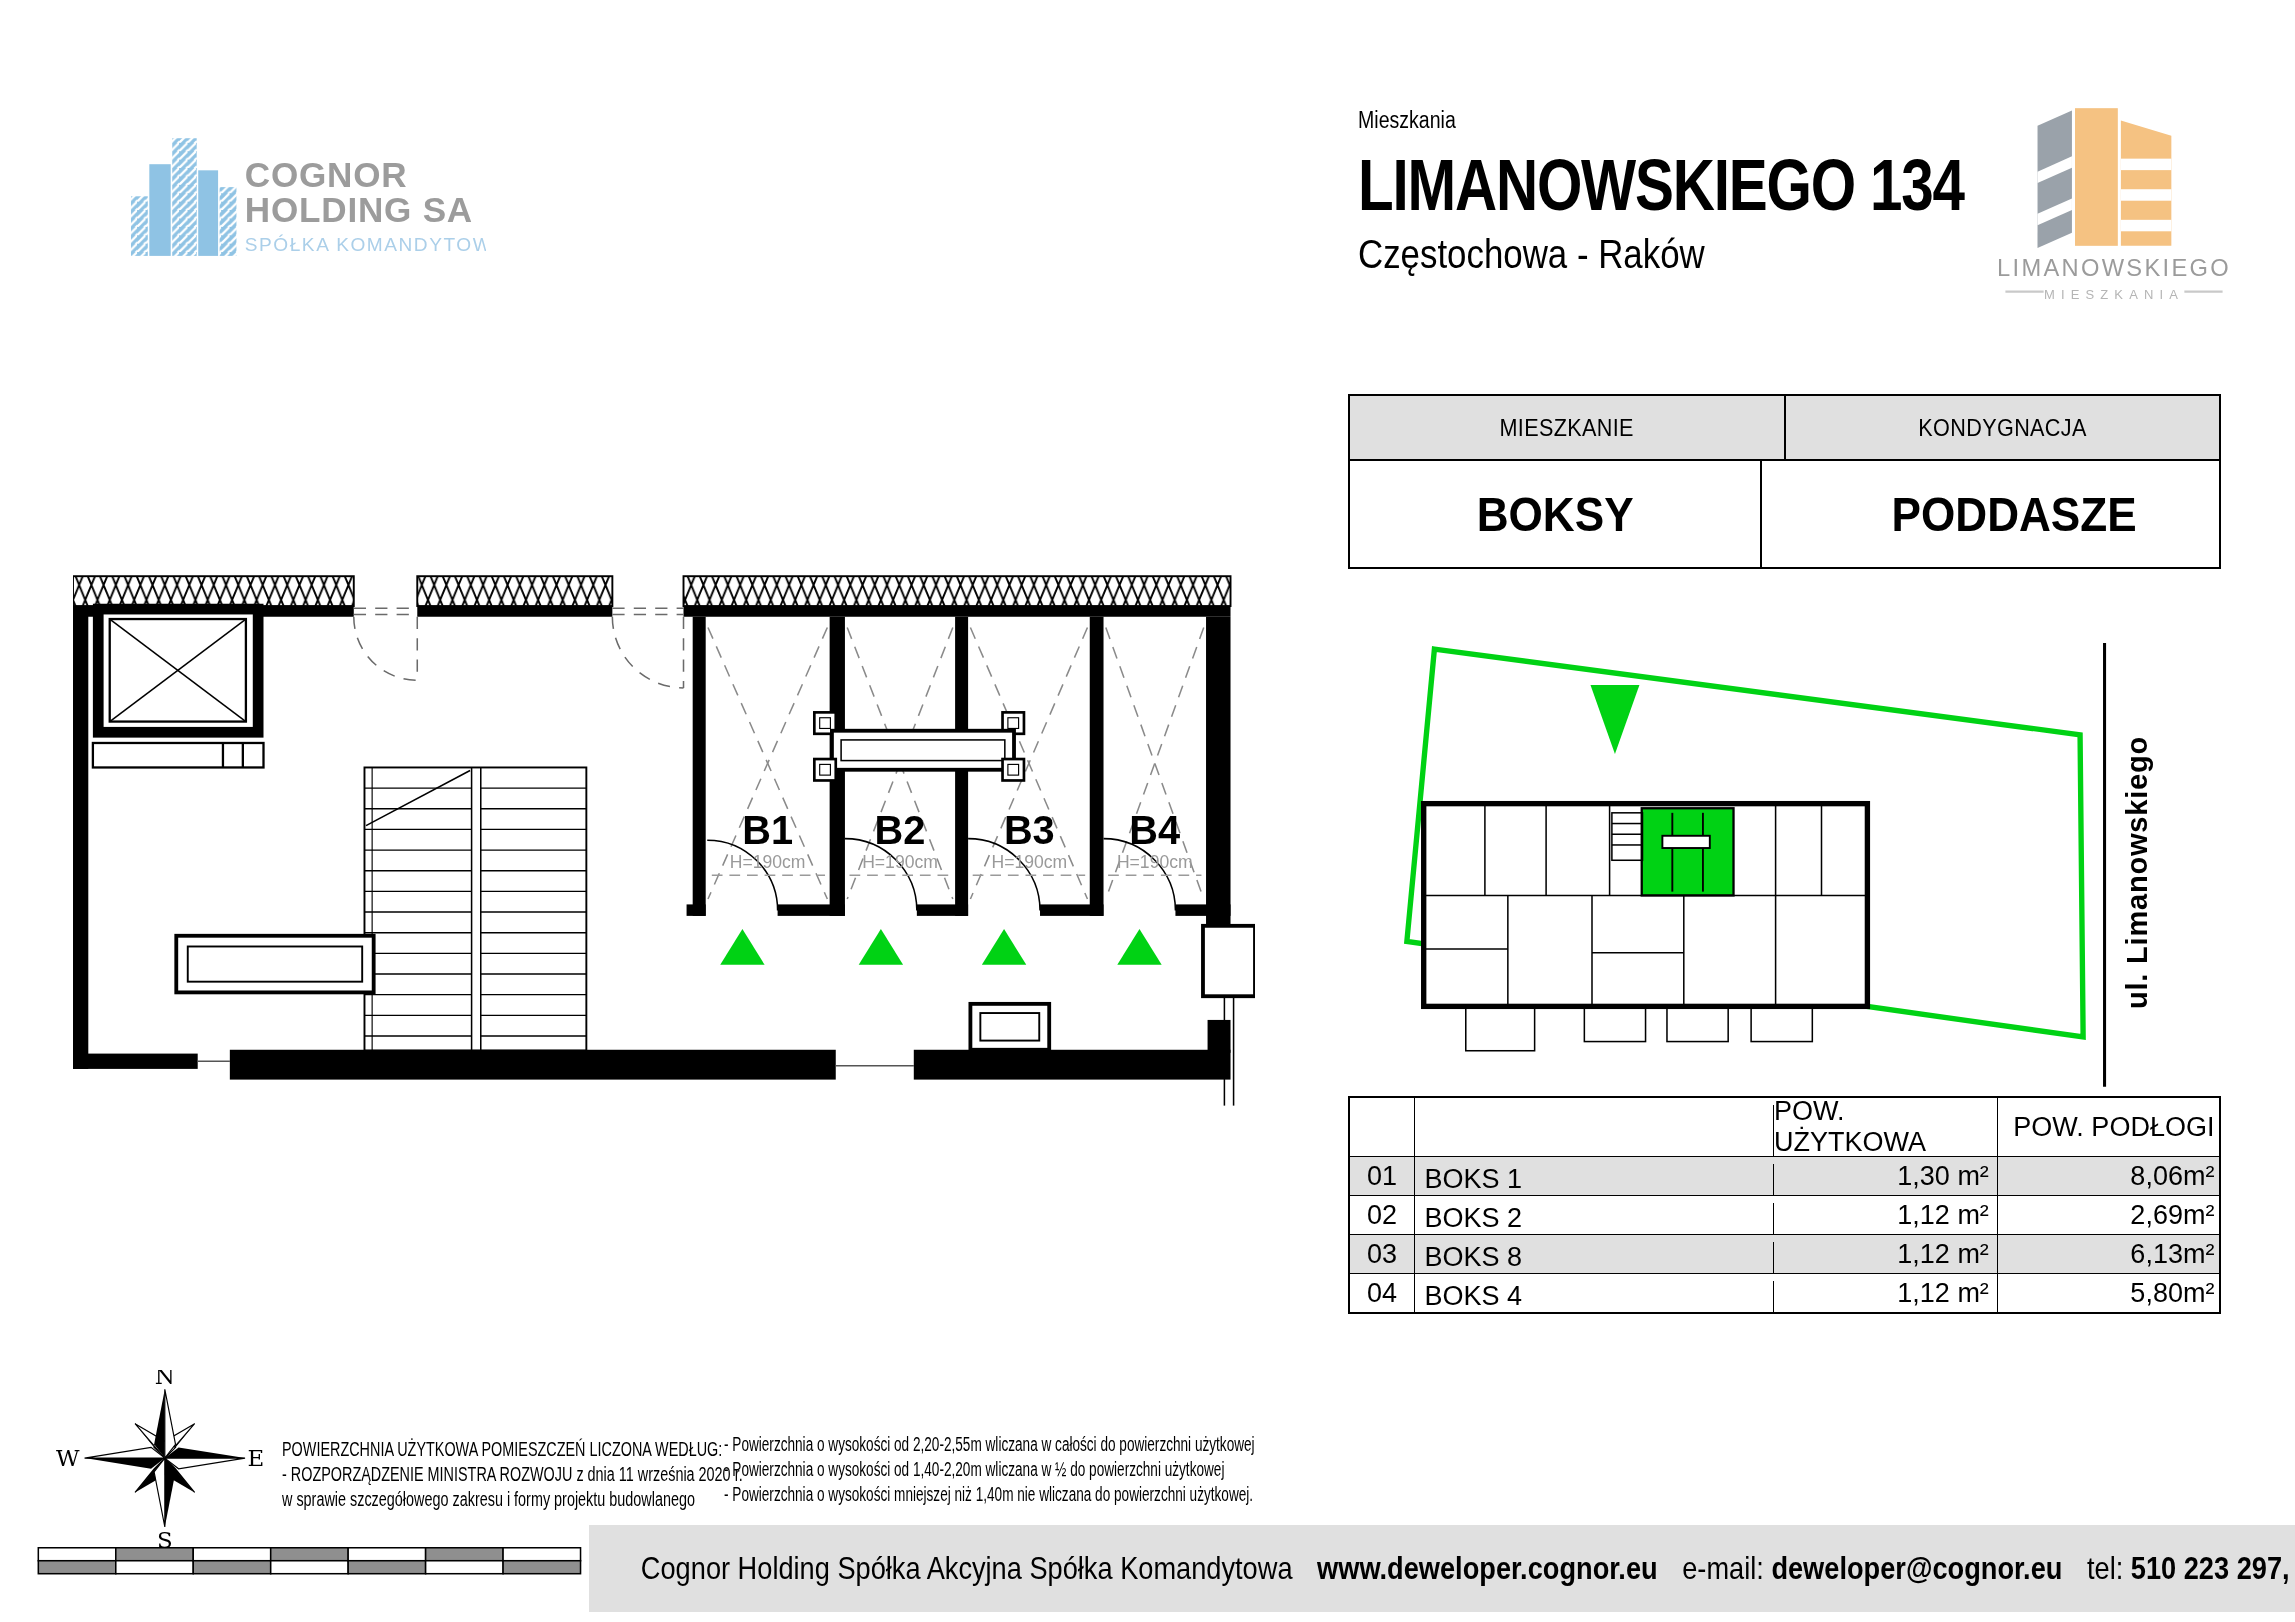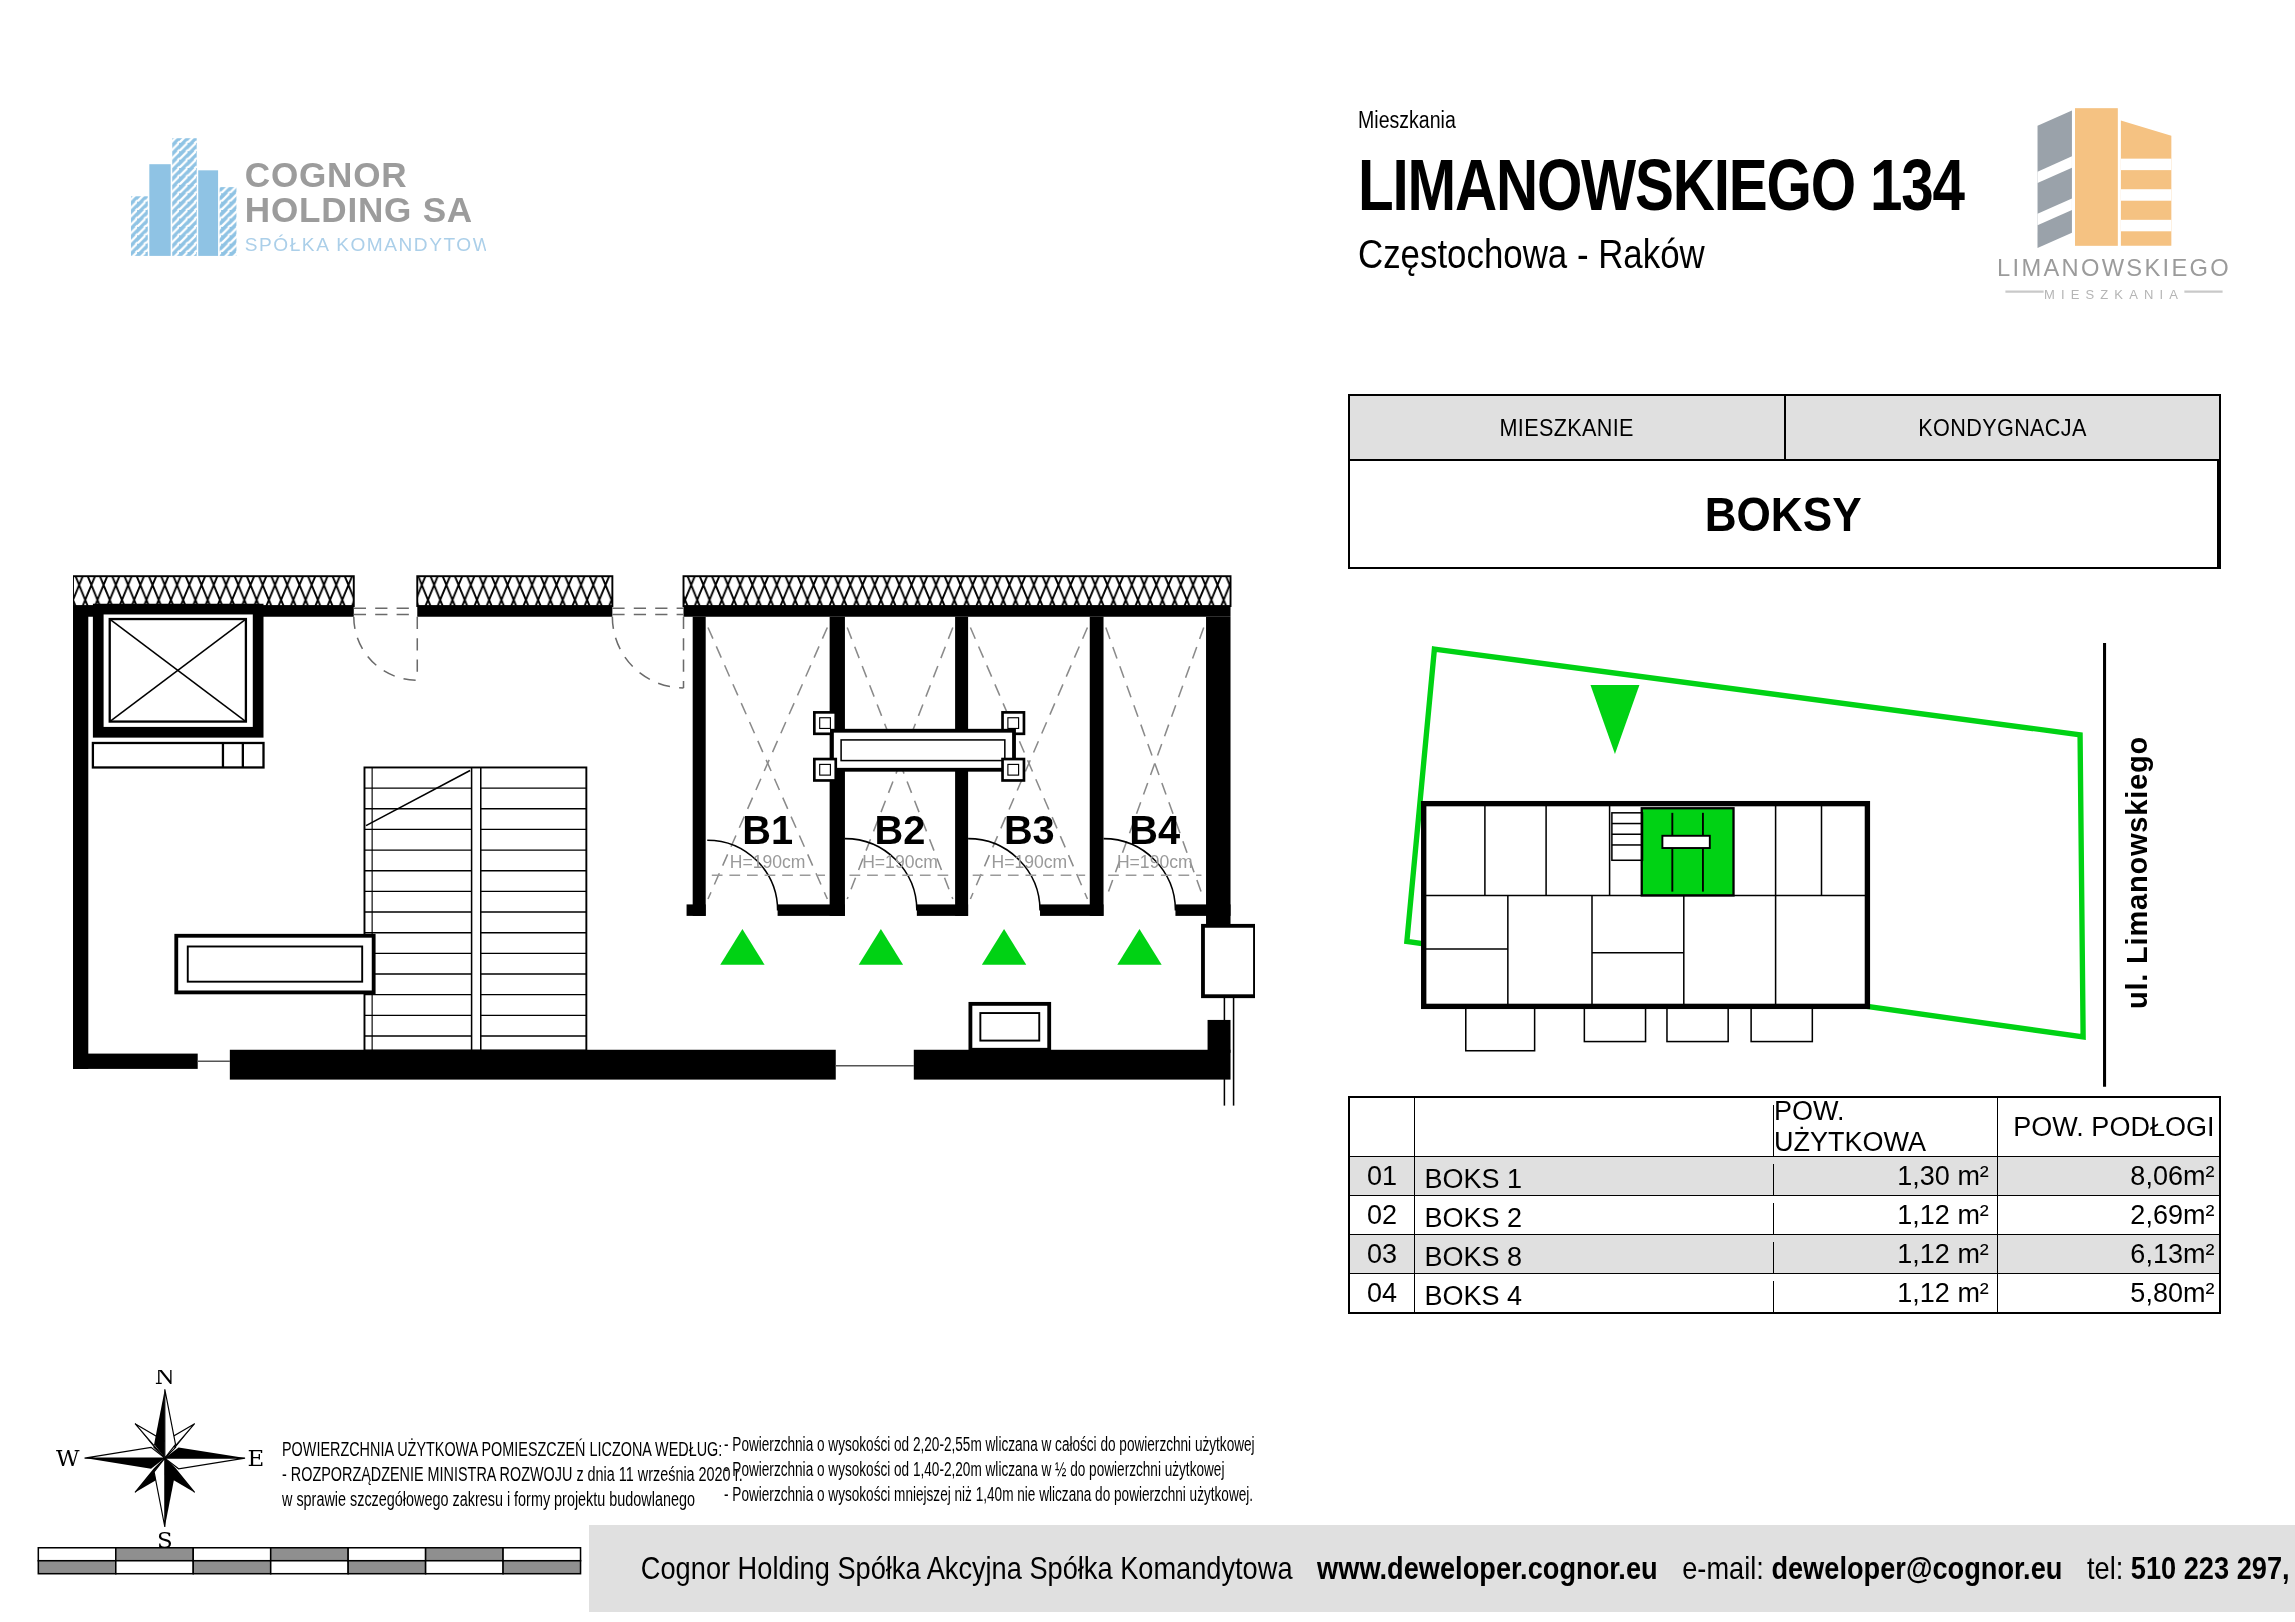--- a/index.html
+++ b/index.html
@@ -97,20 +97,23 @@
         <span class="info-hdr-txt">MIESZKANIE</span>
       </div>
     <div class="cell">
         <span class="info-hdr-txt">KONDYGNACJA</span>
       </div>
   </div>
   <div class="bdy">
     <div class="cell l">
         <span class="info-val-txt">BOKSY</span>
       </div>
+    <div class="cell">
+        <span class="info-val-txt">PODDASZE</span>
+      </div>
   </div>
 </div>
 
 <svg class="abs" style="left:73px;top:570px;" width="1182" height="551" viewBox="0 0 1545 720">
   <defs>
     <pattern id="insul" width="16" height="39" patternUnits="userSpaceOnUse">
       <path d="M0,0 L16,39 M16,0 L0,39" stroke="#000" stroke-width="2.5" fill="none"></path>
     </pattern>
   </defs>
 

